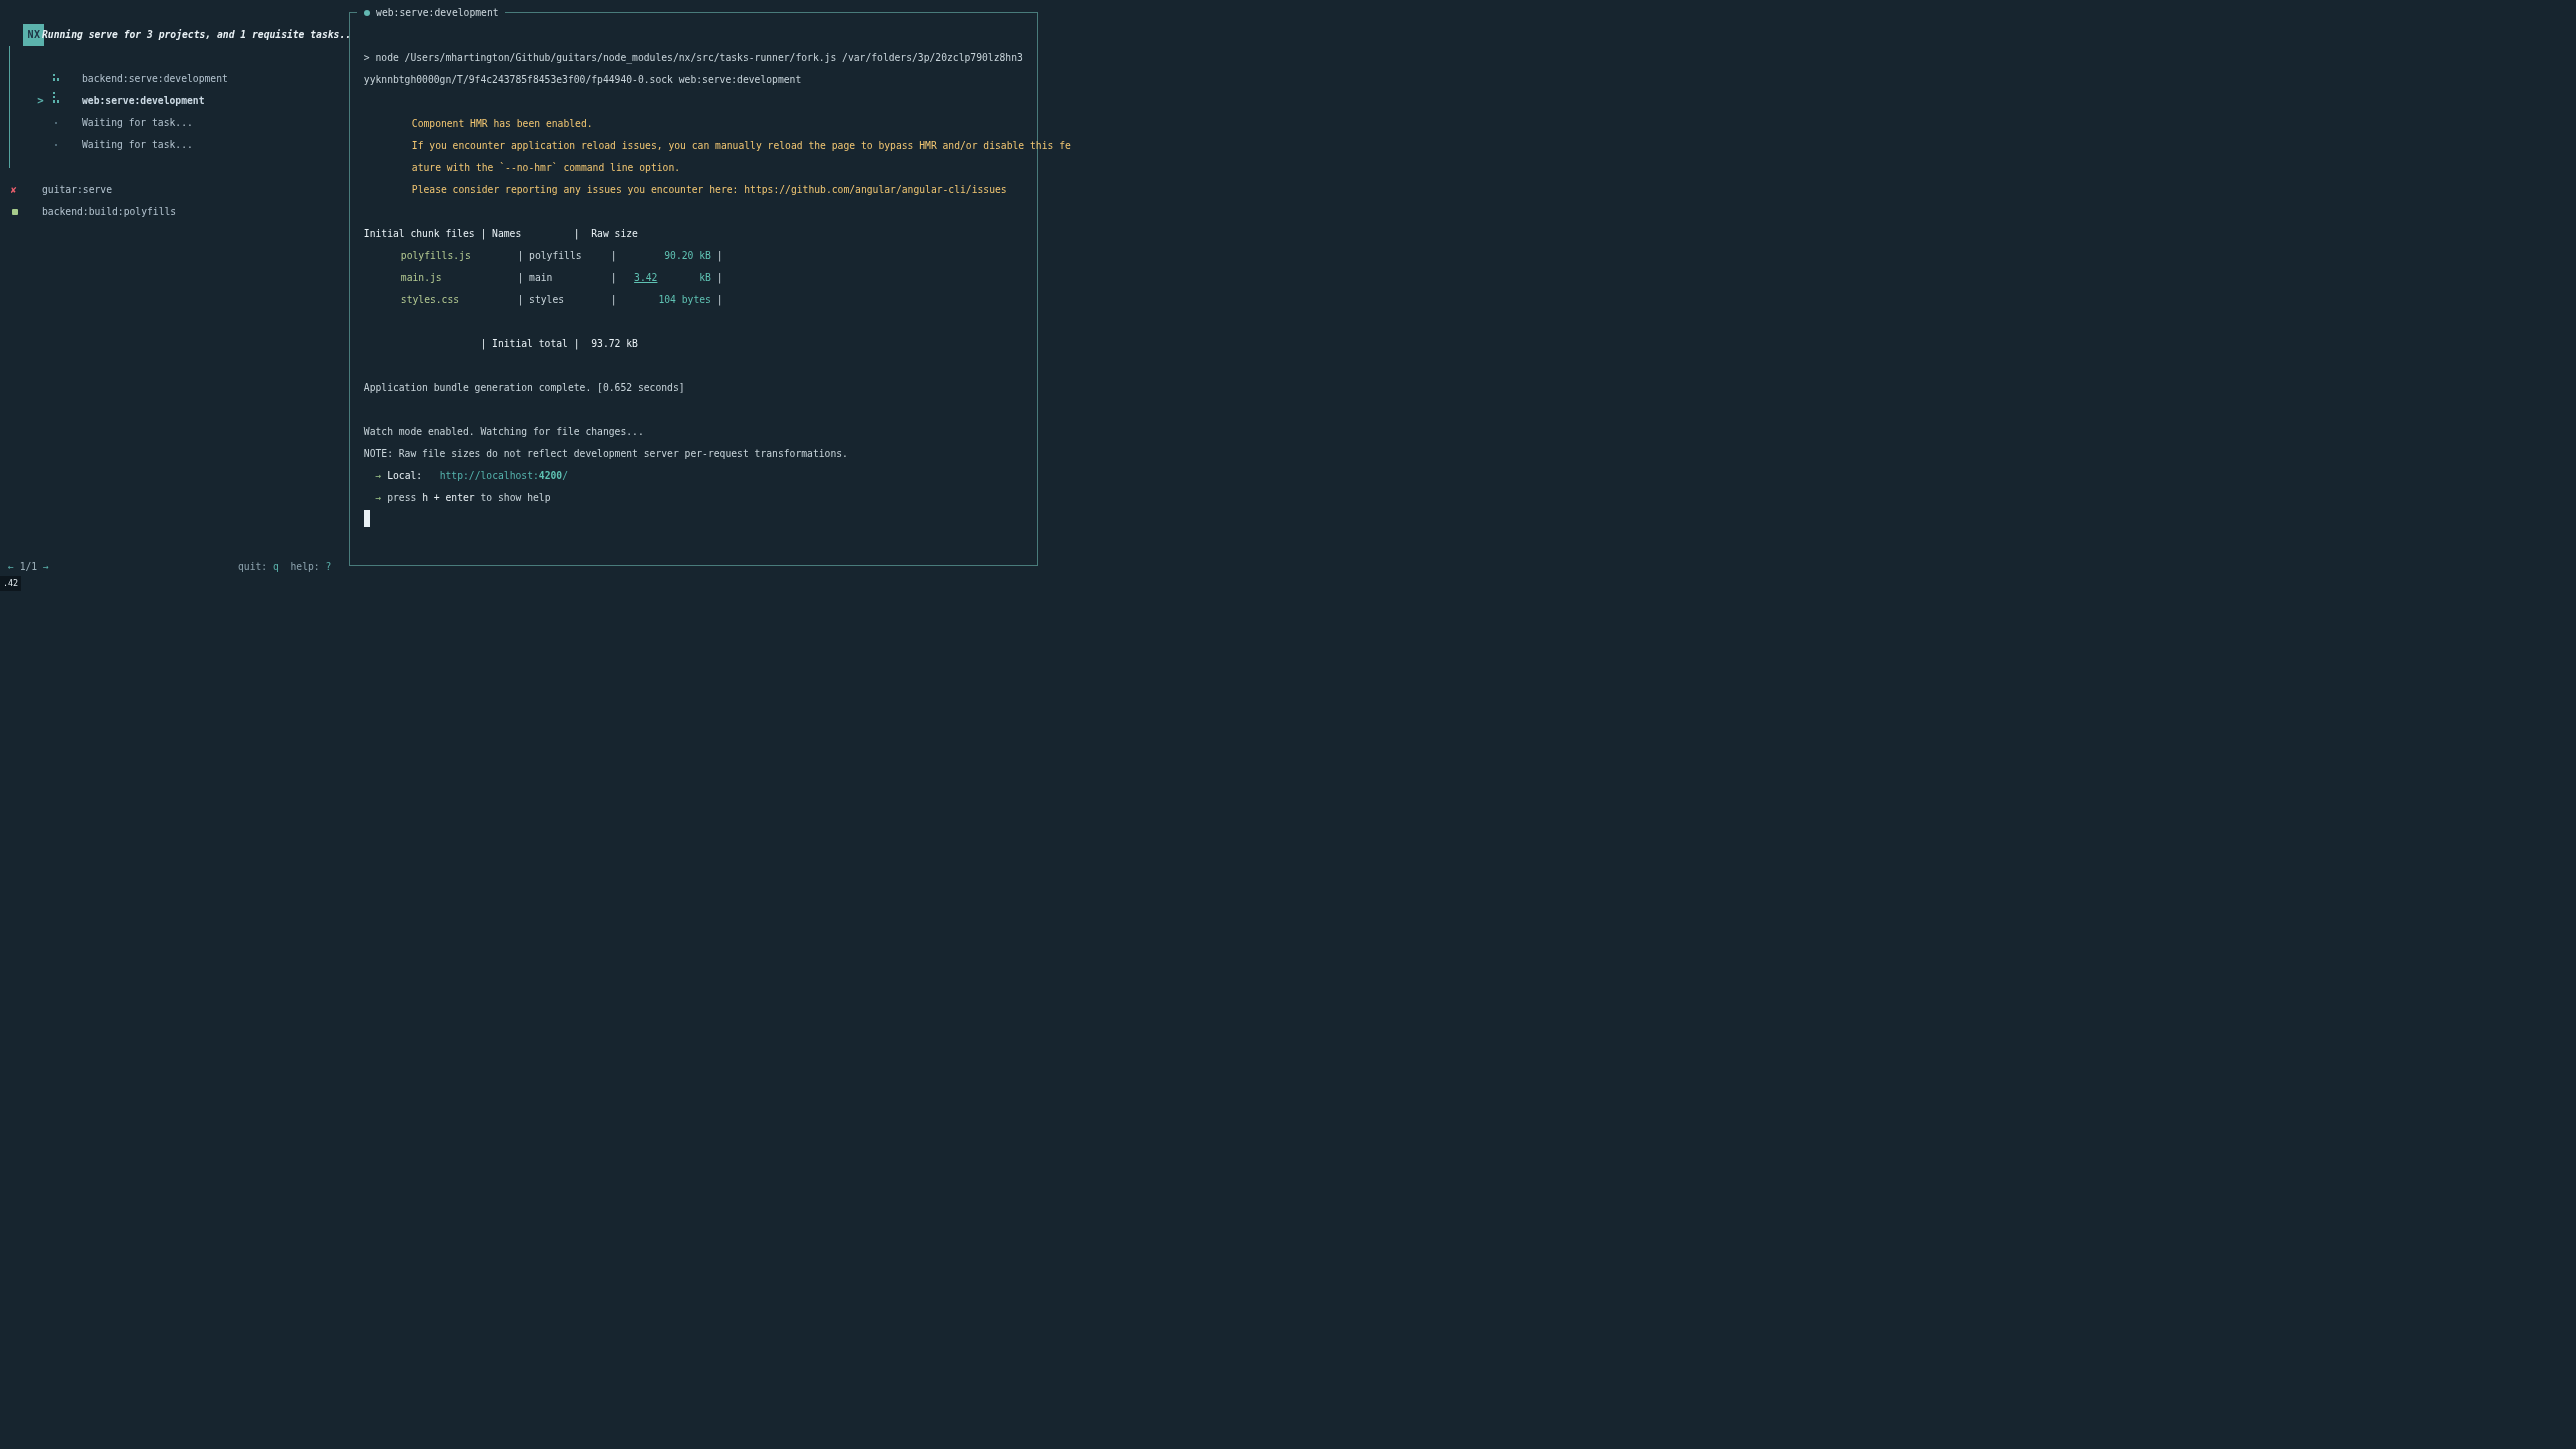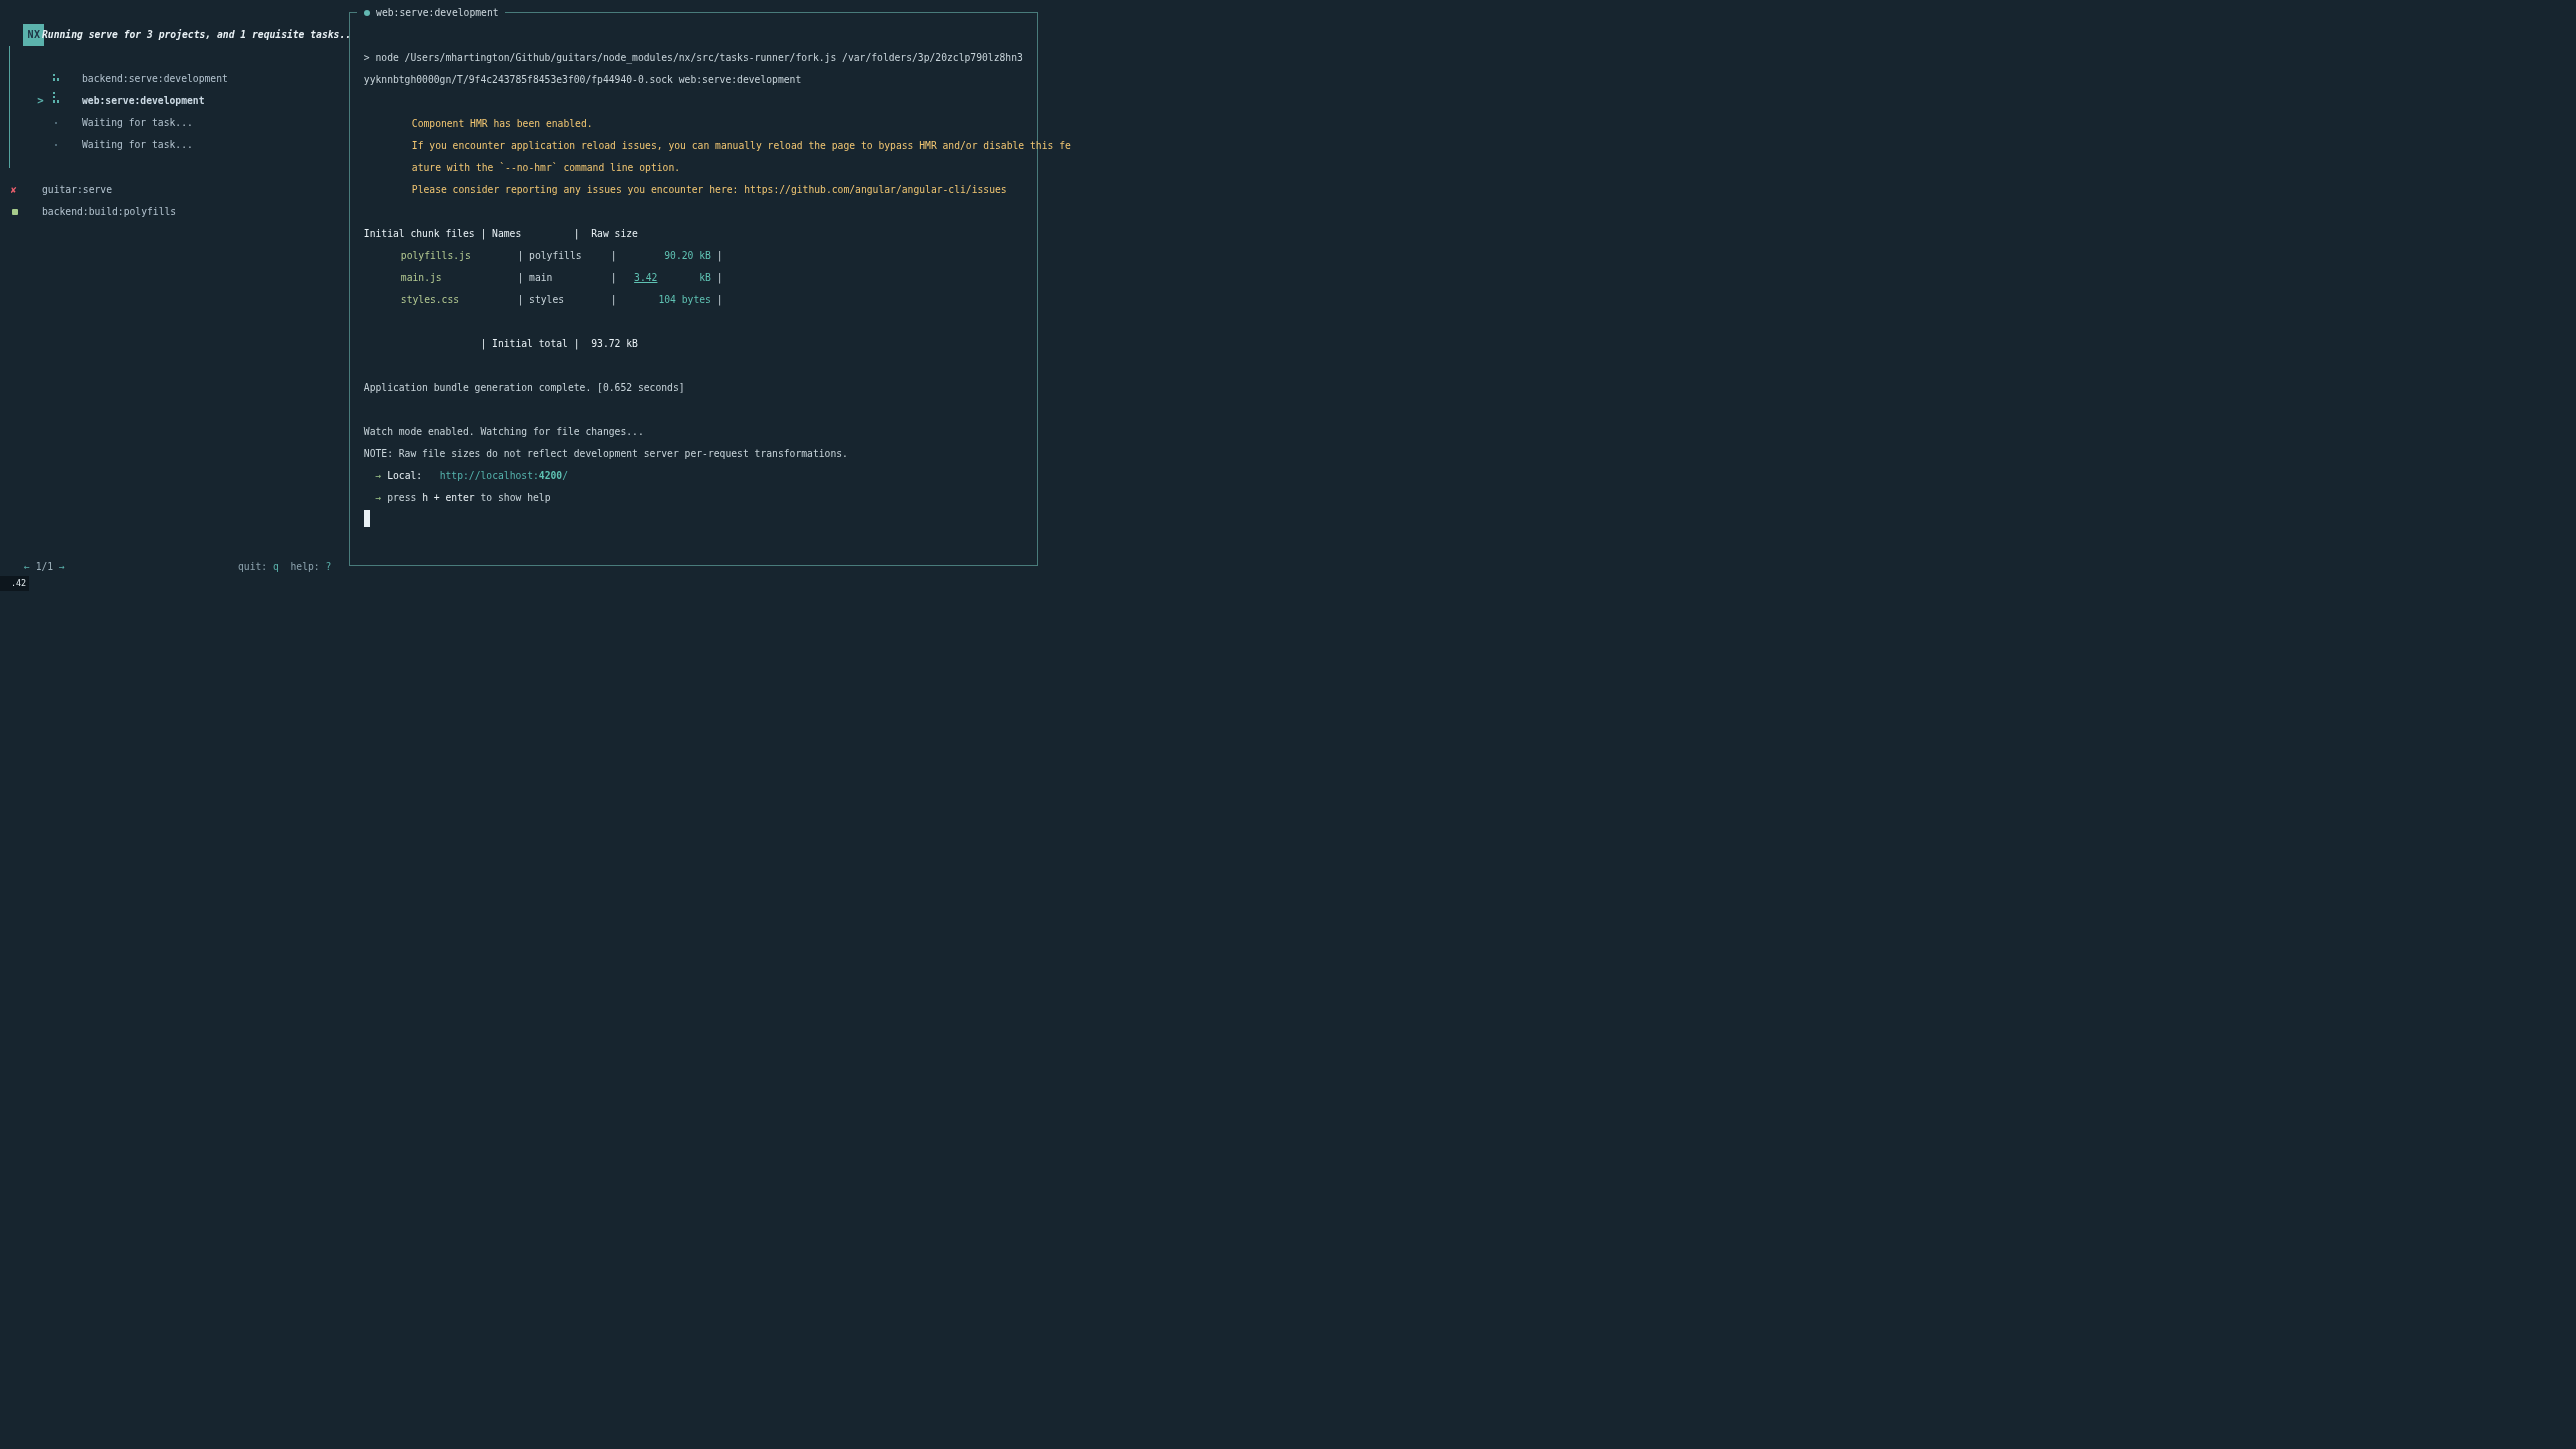--- a/index.html
+++ b/index.html
@@ -57,27 +57,27 @@
   .spin2 i:nth-child(1){left:1.3px;top:0.7px;}
   .spin2 i:nth-child(2){left:1.3px;top:5px;}
   .spin2 i:nth-child(3){left:5px;top:5px;}
   .spin3 i:nth-child(1){left:1.3px;top:-3.6px;}
   .spin3 i:nth-child(2){left:1.3px;top:0.7px;}
   .spin3 i:nth-child(3){left:1.3px;top:5px;}
   .spin3 i:nth-child(4){left:5px;top:5px;}
   .wdot{position:absolute;left:14.8px;top:10px;width:2.3px;height:2.3px;border-radius:50%;background:var(--dim);}
   .xmark{position:absolute;left:10.7px;top:0;color:var(--red);font-weight:bold;font-size:9.4px;}
   .sqmark{position:absolute;left:12.4px;top:8.4px;width:5.4px;height:5.4px;border-radius:1px;background:var(--sq);}
-  #pager{position:absolute;left:24px;top:561px;white-space:pre;color:#9db0ba;}
+  #pager{position:absolute;left:8px;top:561px;white-space:pre;color:#9db0ba;}
   #pager .arr{color:var(--teal);}
   #hints{position:absolute;left:238px;top:561px;white-space:pre;color:var(--hint);}
   #hints .key{color:var(--teal);}
   #corner-overlay{
     position:absolute;left:0;top:576px;width:18px;height:15.4px;line-height:15.4px;
-    background:#0d161d;color:#e2eaee;font-size:8.4px;padding-left:11px;
+    background:#0d161d;color:#e2eaee;font-size:8.4px;padding-left:3px;
   }
   
   #panel{
     position:absolute;left:349px;top:12px;width:689px;height:554px;
     border:1px solid var(--border);box-sizing:border-box;
   }
   #panel-title{
     position:absolute;left:7.4px;top:-7px;height:14px;line-height:14px;
     background:var(--bg);padding:0 6.7px;display:flex;align-items:center;gap:6px;
     color:#ccd7dd;font-size:9.7px;white-space:pre;

